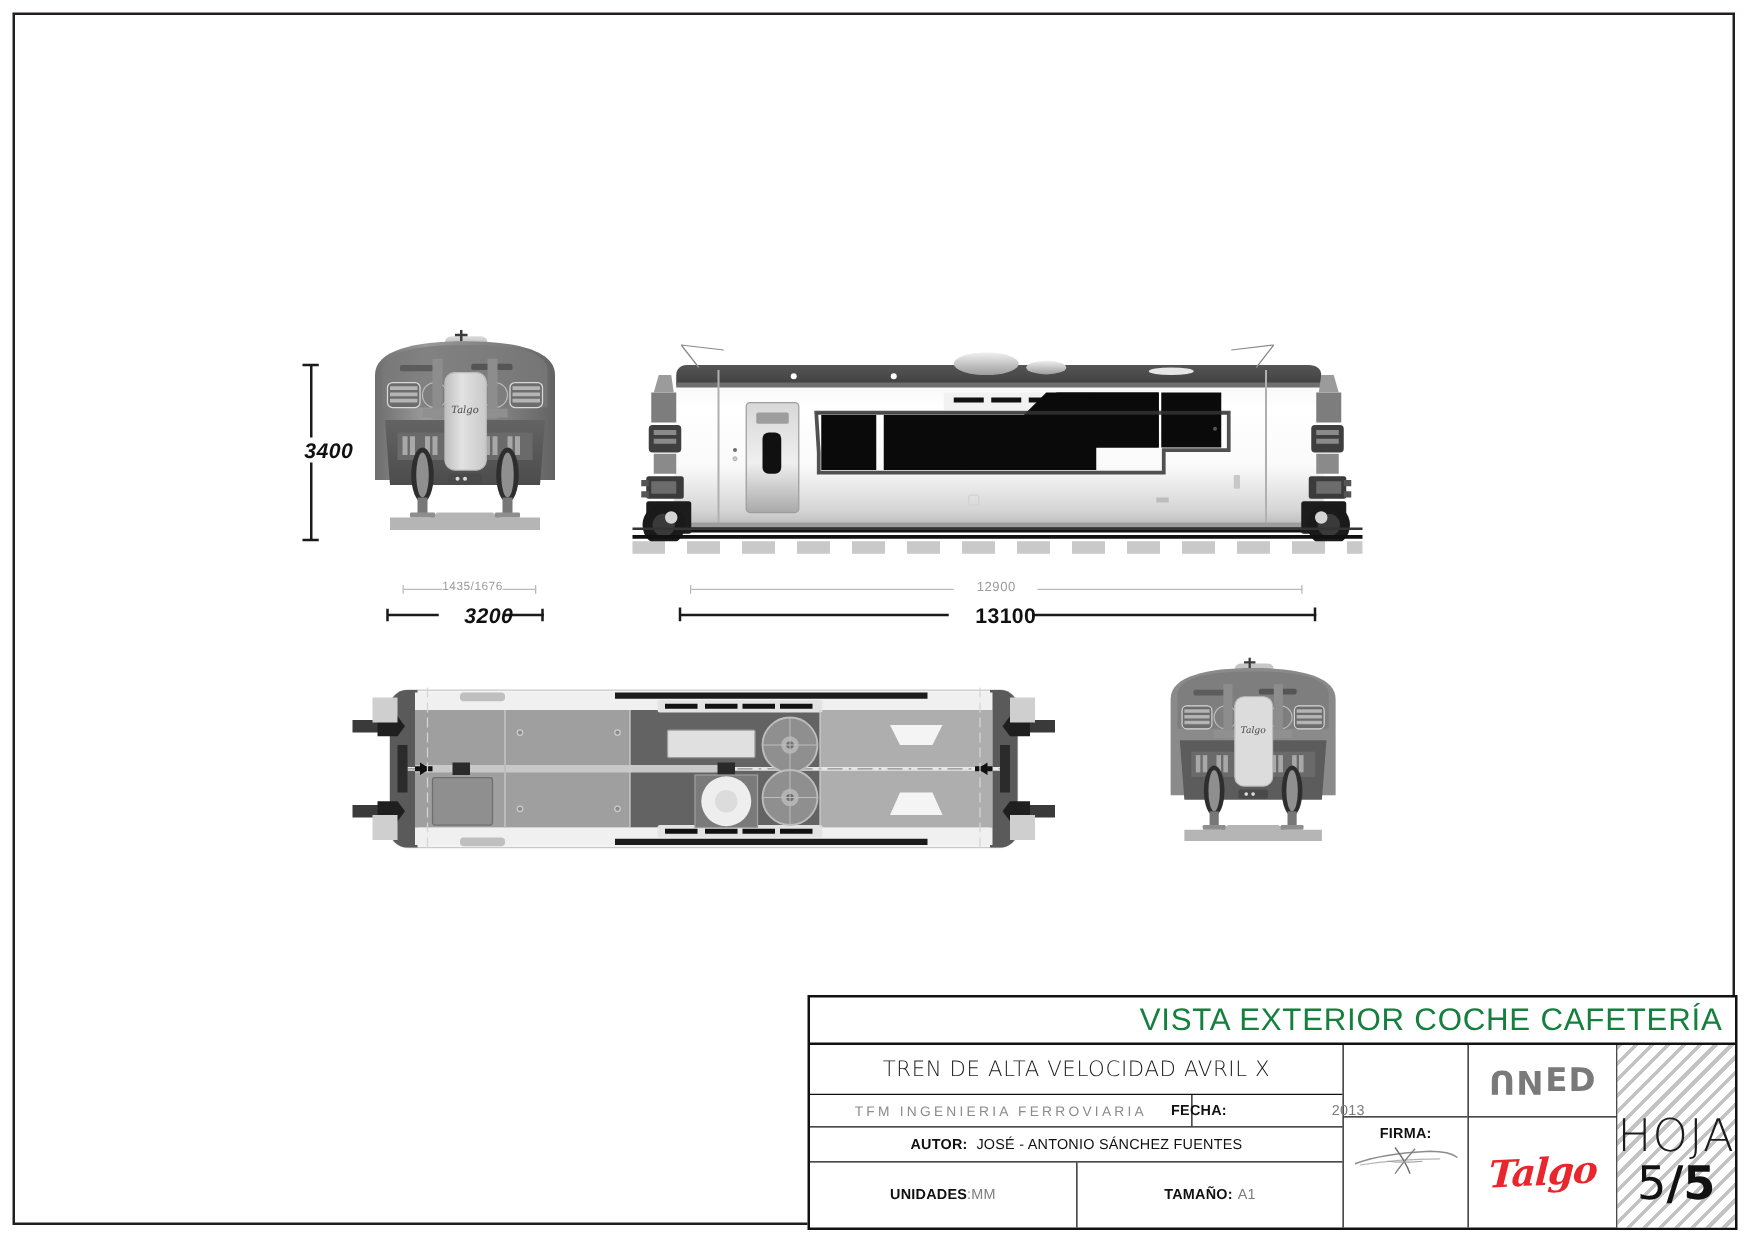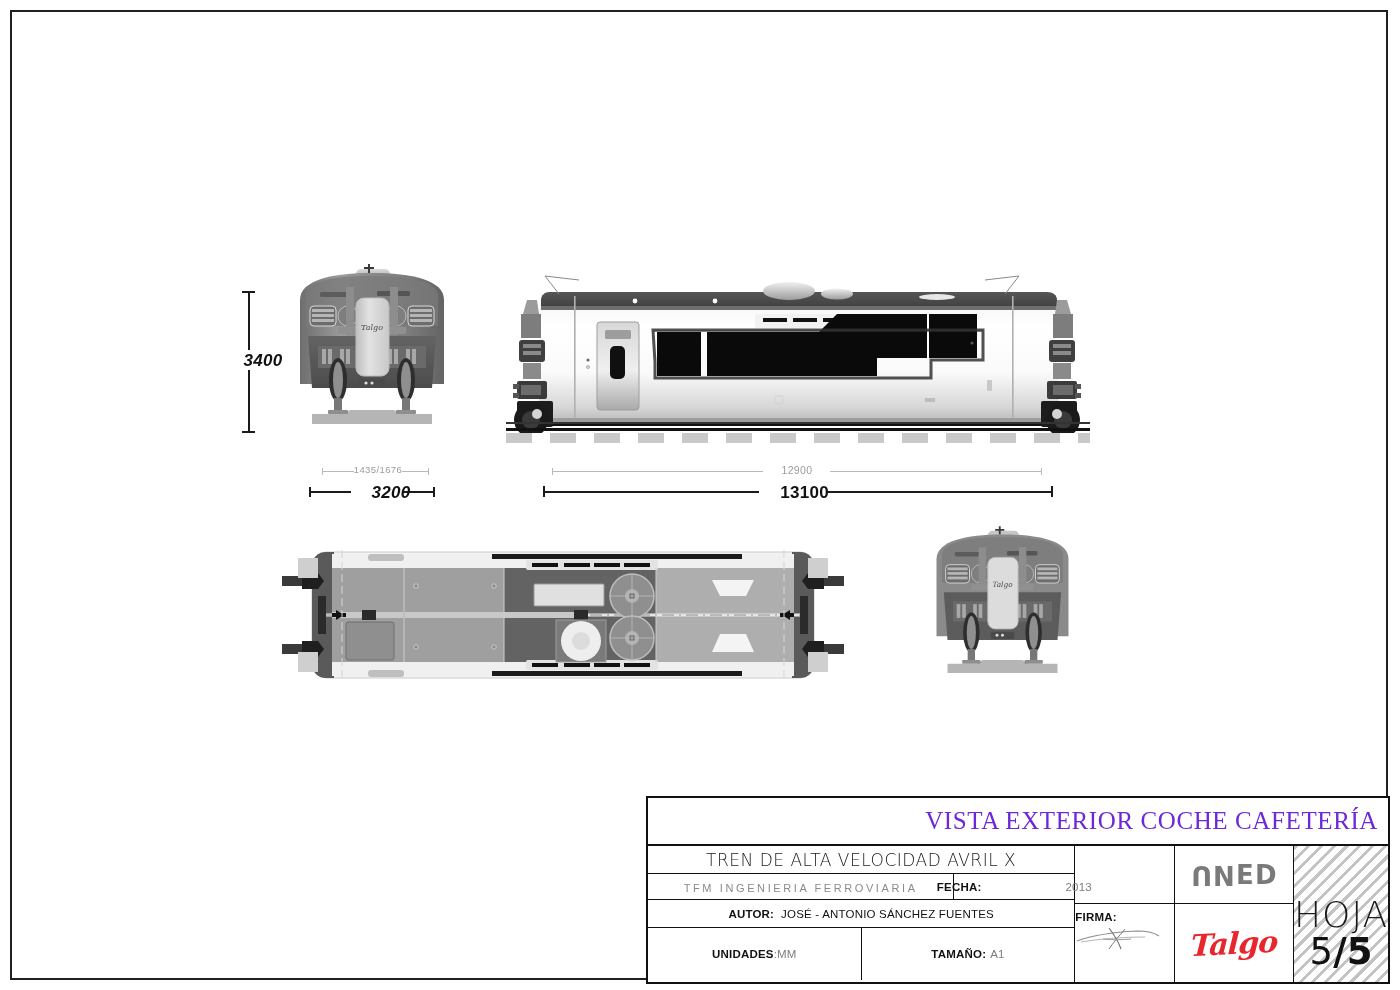--- a/index.html
+++ b/index.html
@@ -22,47 +22,47 @@
   .tick{background:#1a1a1a;}
   .tick-g{background:#b9b9b9;}
 
   
   #titleblock{position:absolute;left:634px;top:784px;width:744px;height:188px;
               border:2px solid #111;box-sizing:border-box;background:#fff;
               display:flex;flex-direction:column;}
   #tb-title{height:48px;border-bottom:2px solid #111;box-sizing:border-box;
             display:flex;align-items:center;justify-content:flex-end;
             padding-right:10px;}
-  #tb-title span{font-size:25px;letter-spacing:.6px;color:#6d28d9;
-                 font-family:Liberation Serif, serif;font-weight:300;}
+  #tb-title span{font-size:25px;letter-spacing:.6px;color:#15803d;
+                 font-family:Liberation Sans, sans-serif;font-weight:300;}
   #tb-body{flex:1;display:flex;}
 
   #tb-left{width:430px;display:flex;flex-direction:column;
            border-right:1.6px solid #111;box-sizing:border-box;}
   .tb-row{border-bottom:1.6px solid #111;box-sizing:border-box;
           display:flex;align-items:center;justify-content:center;}
   .tb-row:last-child{border-bottom:none;}
-  .r-sub{height:28px;}
+  .r-sub{height:40px;}
   .r-tfm{height:26px;}
   .r-aut{height:28px;}
   .r-uni{height:52px;}
   #tb-row-subtitle span{font-size:17px;letter-spacing:.5px;color:#1a1a1a;
                         font-family:"DejaVu Sans",sans-serif;font-weight:300;}
   .lbl-b{font-weight:bold;font-size:11.5px;color:#111;letter-spacing:.2px;}
   .val-n{font-weight:normal;font-size:11.5px;color:#7d7d7d;letter-spacing:.2px;}
   .val-d{font-weight:normal;font-size:11.5px;color:#111;letter-spacing:.2px;}
   .half{flex:1;display:flex;align-items:center;justify-content:center;height:100%;}
   .half.bord{border-right:1.6px solid #111;box-sizing:border-box;}
 
   
   #tb-mid{width:100px;display:flex;flex-direction:column;
           border-right:1.6px solid #111;box-sizing:border-box;}
   #tb-fecha{height:58px;border-bottom:1.6px solid #111;box-sizing:border-box;
             display:flex;align-items:center;justify-content:center;}
-  #tb-firma{flex:1;display:flex;flex-direction:column;align-items:flex-start;
+  #tb-firma{flex:1;display:flex;flex-direction:column;align-items:center;
             justify-content:flex-start;padding-top:7px;}
   #tb-firma .lbl-b{font-size:11.5px;}
 
   
   #tb-logos{width:120px;display:flex;flex-direction:column;
             border-right:1.6px solid #111;box-sizing:border-box;}
   #tb-uned{height:58px;border-bottom:1.6px solid #111;box-sizing:border-box;
            display:flex;align-items:center;justify-content:center;}
   #tb-talgo{flex:1;display:flex;align-items:center;justify-content:center;}
 

